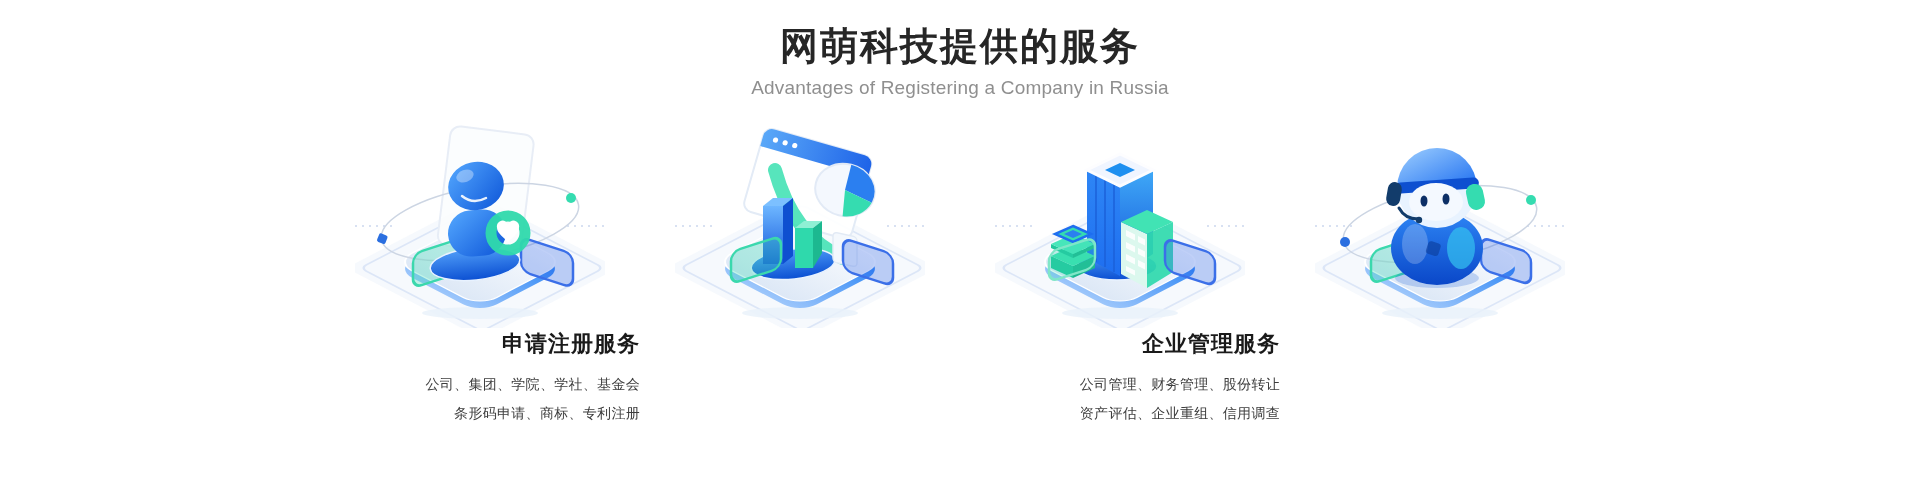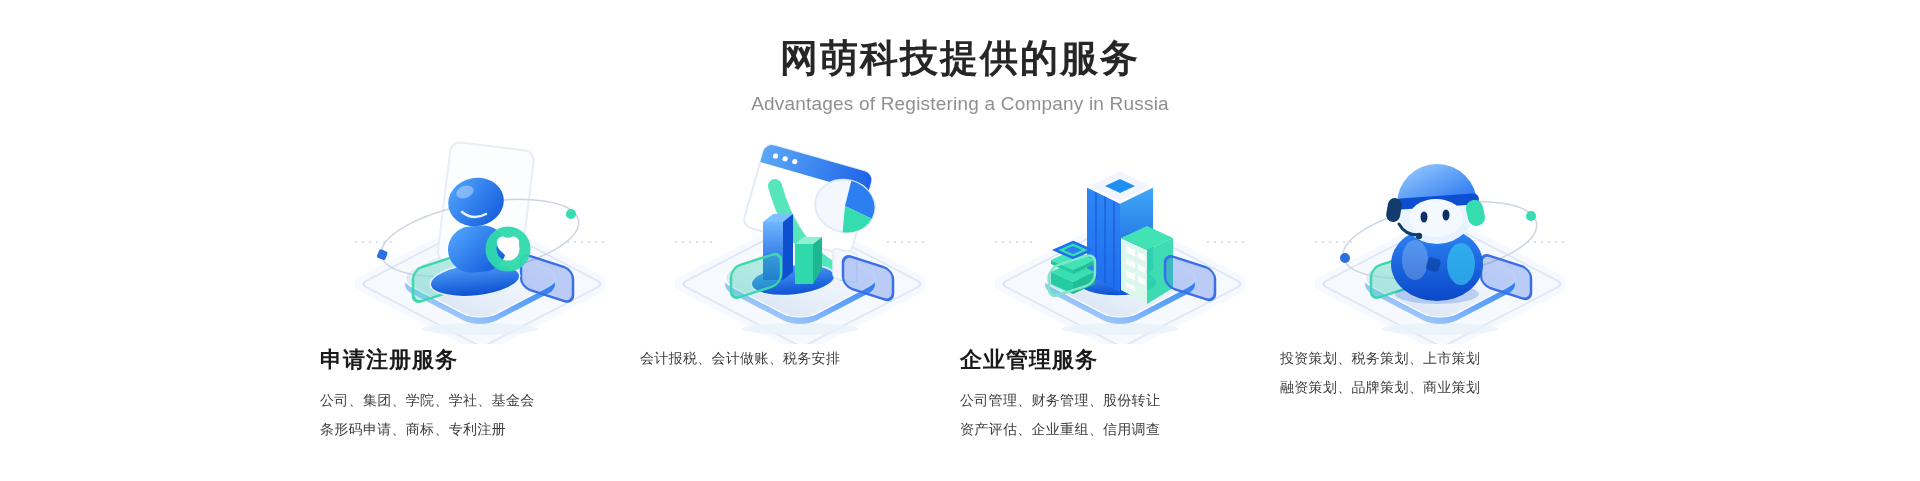--- a/index.html
+++ b/index.html
@@ -2,31 +2,31 @@
 <html><head>
 <meta charset="utf-8">
 <style>
   html,body{margin:0;padding:0;}
   body{
     width:1920px;height:481px;background:#ffffff;overflow:hidden;
     font-family:"Liberation Sans","DejaVu Sans",sans-serif;
   }
   .section{padding-top:24px;}
   .section-title{
-    margin:12px;text-align:center;font-size:38px;font-weight:700;
+    margin:0;text-align:center;font-size:38px;font-weight:700;
     color:#262626;letter-spacing:2px;line-height:44px;
   }
   .section-subtitle{
     margin:8px 0 0;text-align:center;font-size:19px;font-weight:400;
     color:#8f8f8f;letter-spacing:.2px;line-height:24px;
   }
   .services-grid{
     width:1280px;margin:6px auto 0;display:flex;flex-direction:row;
   }
-  .service-card{width:320px;text-align:left;}
+  .service-card{width:320px;text-align:right;}
   .illus{width:250px;height:222px;margin:0 auto;}
   .illus svg{display:block;width:250px;height:222px;}
   .service-title{
     margin:4px 0 14px;font-size:22px;font-weight:700;color:#1a1a1a;
     letter-spacing:1px;line-height:24px;
   }
   .service-desc{
     margin:0;font-size:14px;color:#3d3d3d;line-height:29px;letter-spacing:.3px;
   }
 </style>
@@ -191,21 +191,21 @@
 
           <g transform="translate(56 146) skewY(-18)">
               <rect width="50" height="32" rx="9" fill="rgba(53,220,176,0.30)" stroke="#3bd8ad" stroke-width="2.5"></rect>
             </g>
           <g transform="translate(168 132) skewY(18)">
               <rect width="50" height="32" rx="9" fill="rgba(45,100,230,0.30)" stroke="#3b6fe8" stroke-width="2.5"></rect>
             </g>
         </svg>
       </div>
       <p class="service-desc">
-        <span>会计报税、会计做账、税务安排</span><br>
+        <br>
       </p>
     </div>
 
     <div class="service-card">
       <div class="illus">
         <svg viewBox="0 0 250 222">
           <defs>
             <linearGradient id="cPlat" x1="0" y1="0" x2="0" y2="1">
                 <stop offset="0" stop-color="#f9fbfe"></stop>
                 <stop offset="1" stop-color="#dde8f6"></stop>
@@ -359,20 +359,16 @@
           <rect x="80" y="74" width="84" height="11" rx="5.5" fill="#0d4fd0" transform="rotate(-4 122 80)"></rect>
           <ellipse cx="121" cy="96" rx="27" ry="19" fill="#f4f9ff"></ellipse>
           <ellipse cx="109" cy="95" rx="3.5" ry="5.5" fill="#0c2f66"></ellipse>
           <ellipse cx="131" cy="93" rx="3.5" ry="5.5" fill="#0c2f66"></ellipse>
           <rect x="72" y="76" width="14" height="24" rx="7" fill="#123c6b" transform="rotate(10 79 88)"></rect>
           <rect x="152" y="78" width="17" height="26" rx="8" fill="#35dcb0" transform="rotate(-12 160 91)"></rect>
           <path d="M84 102 q6 11 19 11" stroke="#123c6b" stroke-width="3" fill="none" stroke-linecap="round"></path>
           <circle cx="104" cy="114" r="3.2" fill="#123c6b"></circle>
         </svg>
       </div>
-      <p class="service-desc">
-        <span>投资策划、税务策划、上市策划</span><br>
-        <span>融资策划、品牌策划、商业策划</span>
-      </p>
     </div>
 
   </div>
 </div>
 
 </body></html>

